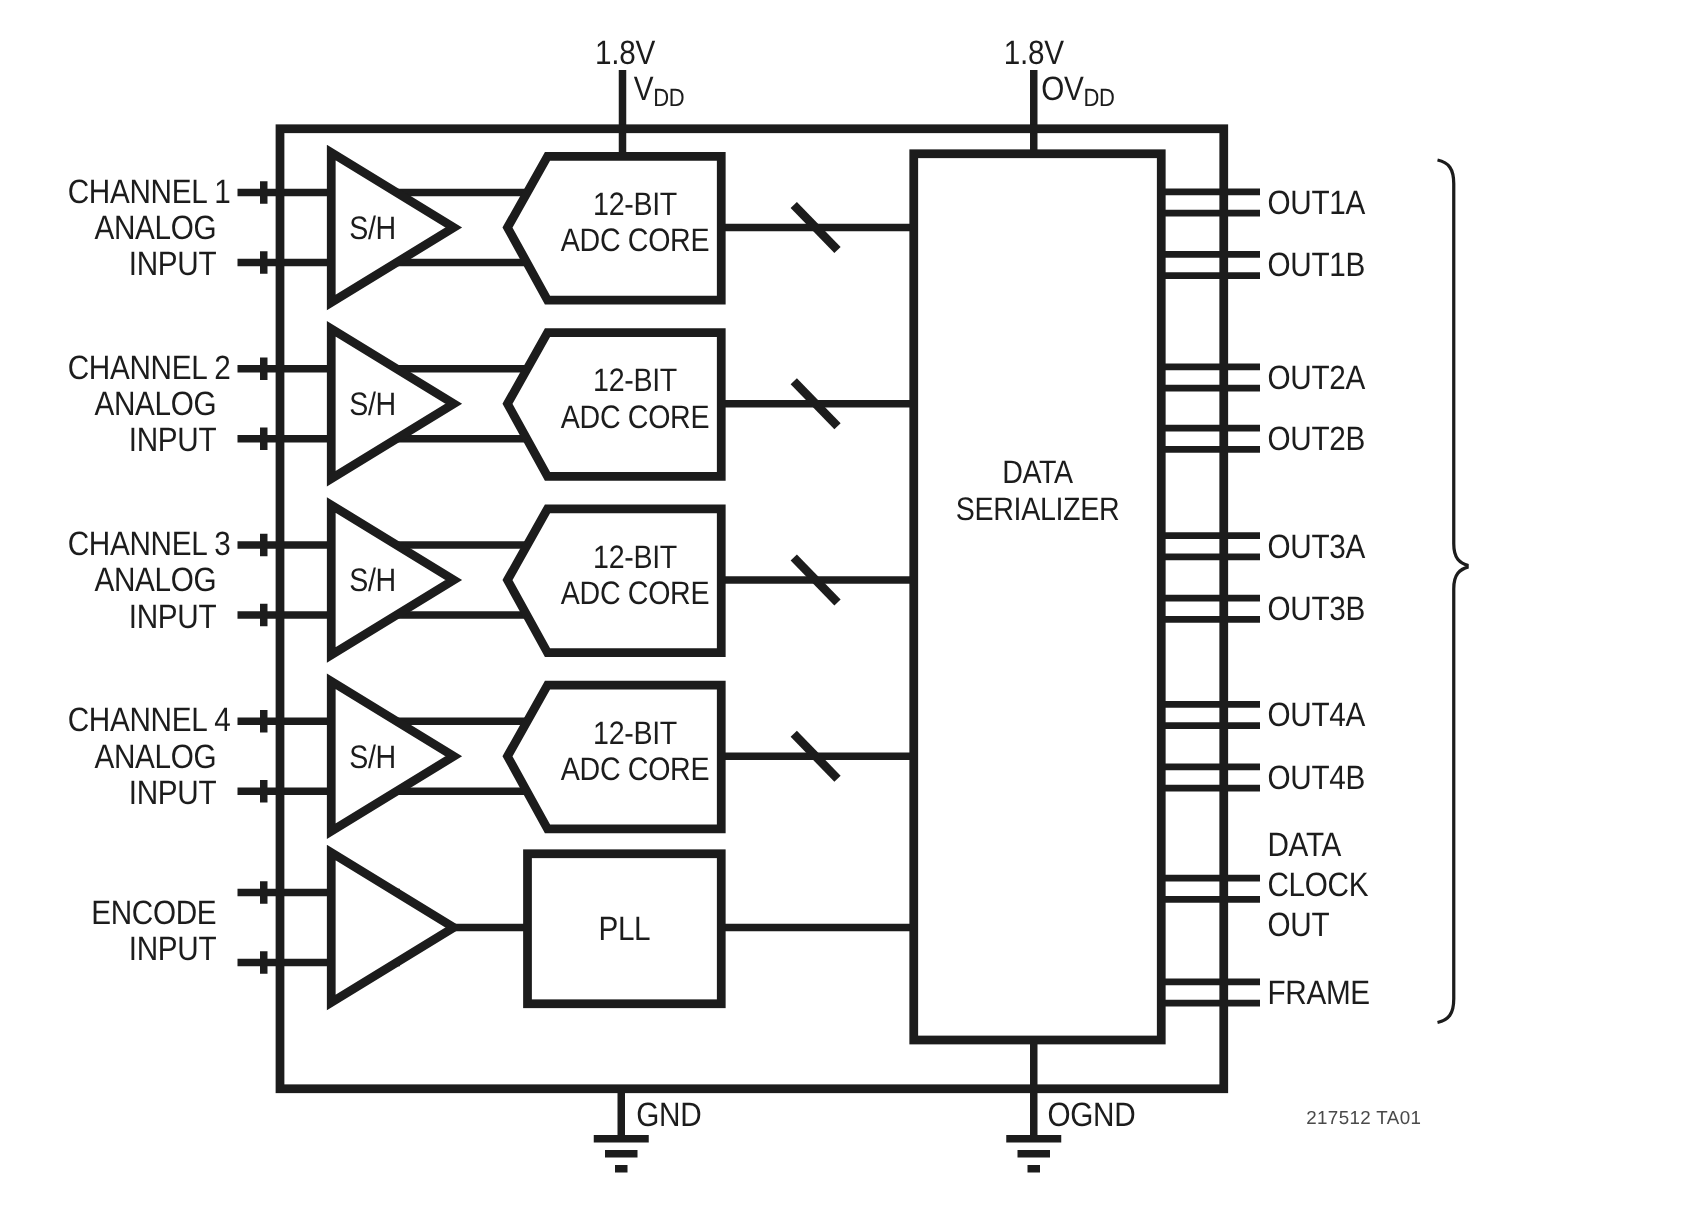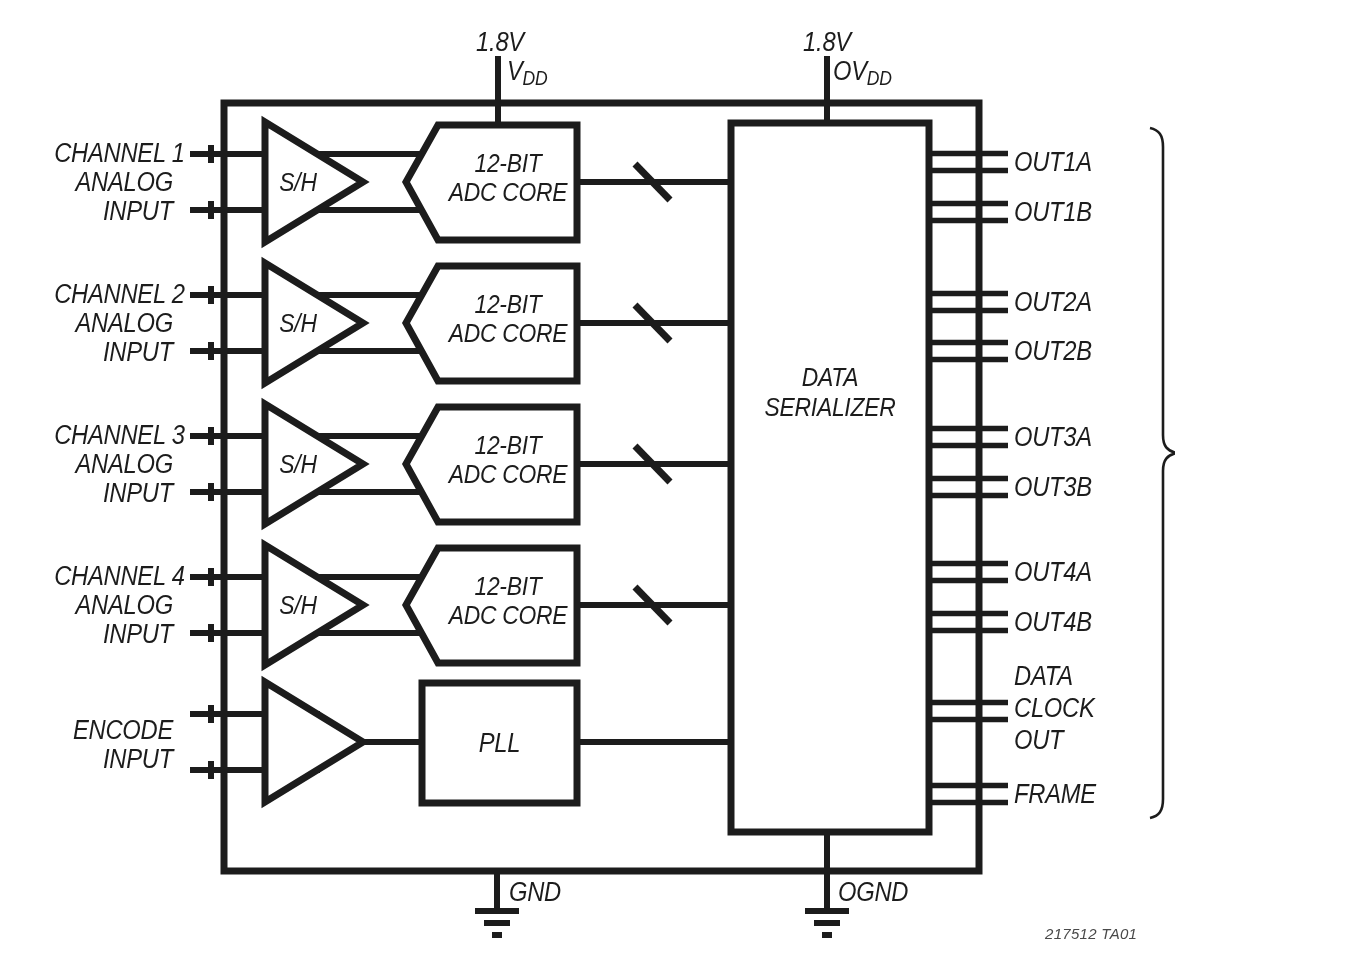--- a/index.html
+++ b/index.html
@@ -1,17 +1,17 @@
 <!DOCTYPE html>
 <html><head>
 <meta charset="utf-8">
 <style>
   html,body{margin:0;padding:0;background:#fff;}
   .stage{position:relative;width:1175px;height:967px;background:#ffffff;
-         font-family:"Liberation Sans",sans-serif;color:#1c1c1c;overflow:hidden;font-style:italic;}
+         font-family:"Liberation Sans",sans-serif;color:#1c1c1c;overflow:hidden;}
   .stage svg{position:absolute;left:0;top:0;}
   .txt{position:absolute;white-space:nowrap;font-size:27px;line-height:29px;
        letter-spacing:-0.3px;color:#1c1c1c;}
   .cond{transform:scaleX(0.88);}
   .o-left{transform-origin:0 50%;}
   .o-right{transform-origin:100% 50%;}
   .o-ctr{transform-origin:50% 50%;}
   .ctr{text-align:center;}
   .rt{text-align:right;}
   .lh30{line-height:30px;}
@@ -228,15 +228,15 @@
     <div>DATA</div>
     <div>CLOCK</div>
     <div>OUT</div>
   </div>
   <div class="txt cond o-left" style="left:1014px;top:780px;">FRAME</div>
 
 
   <div class="txt cond o-left" style="left:509px;top:878px;">GND</div>
   <div class="txt cond o-left" style="left:838px;top:878px;">OGND</div>
 
-  <div class="txt caption" style="left:1045px;top:926px;">217512 TA01</div>
+  <div class="txt caption" style="left:1045px;top:887px;">217512 TA01</div>
 
 </div>
 
 </body></html>

